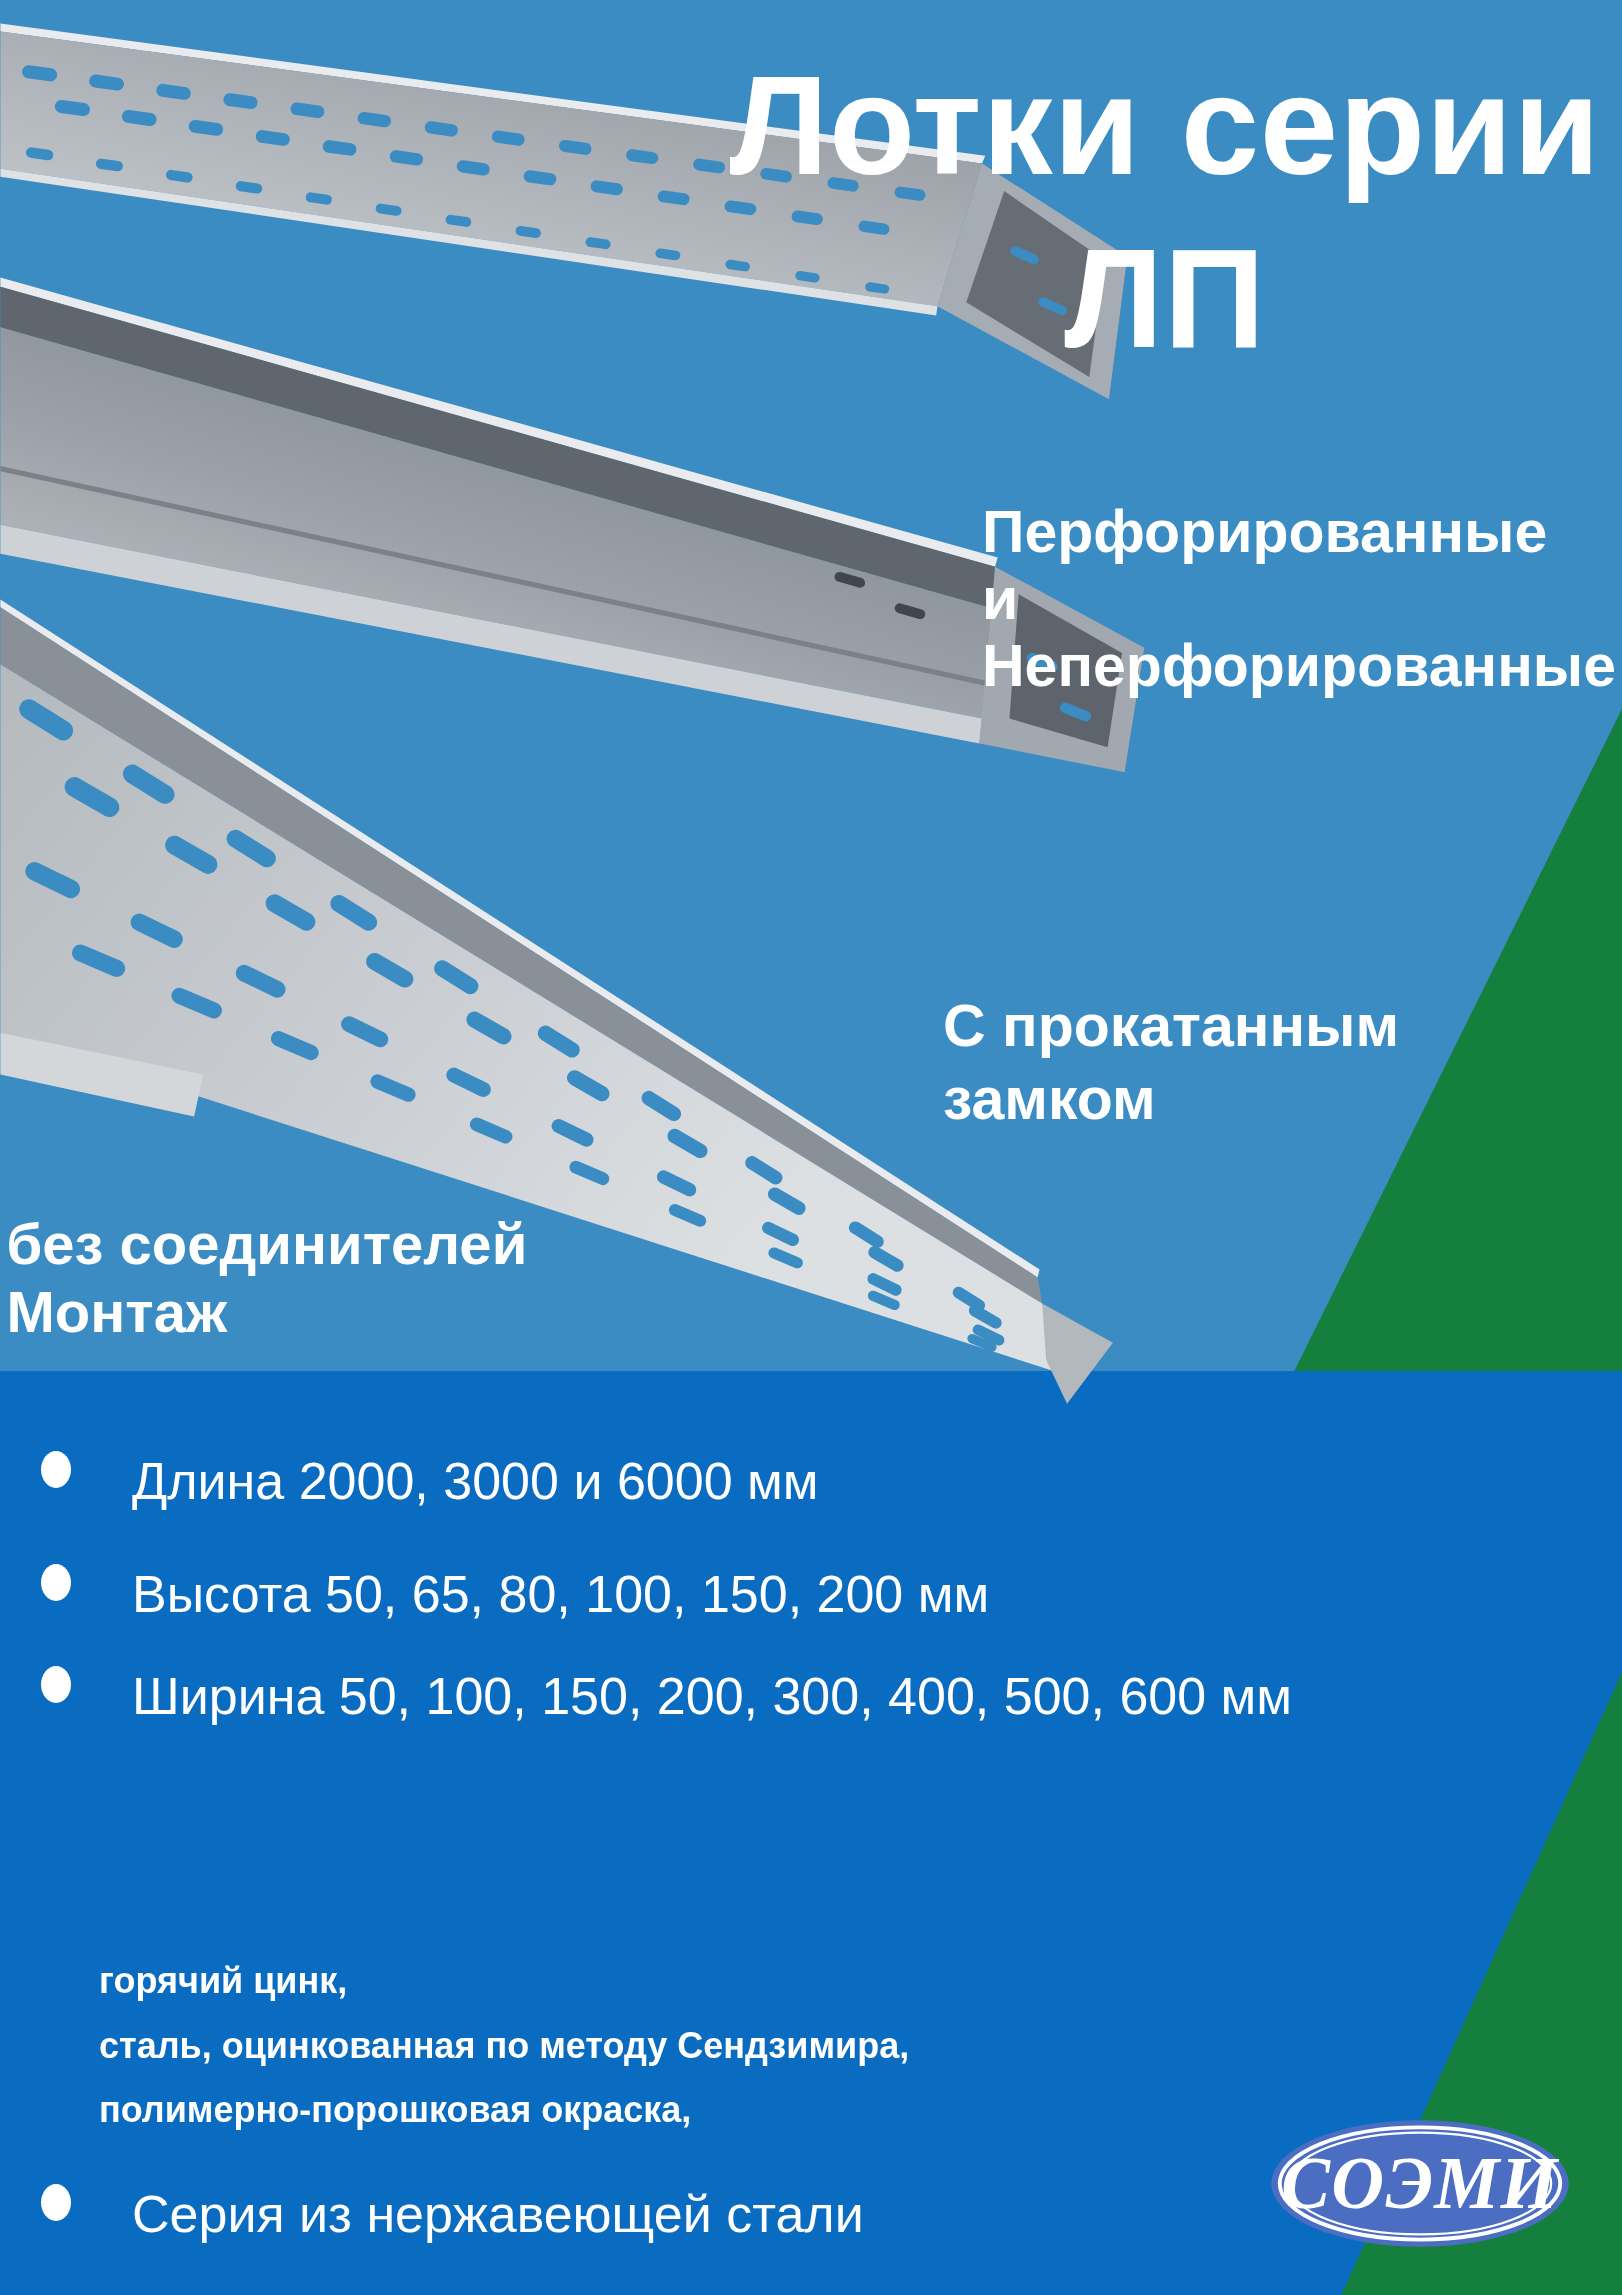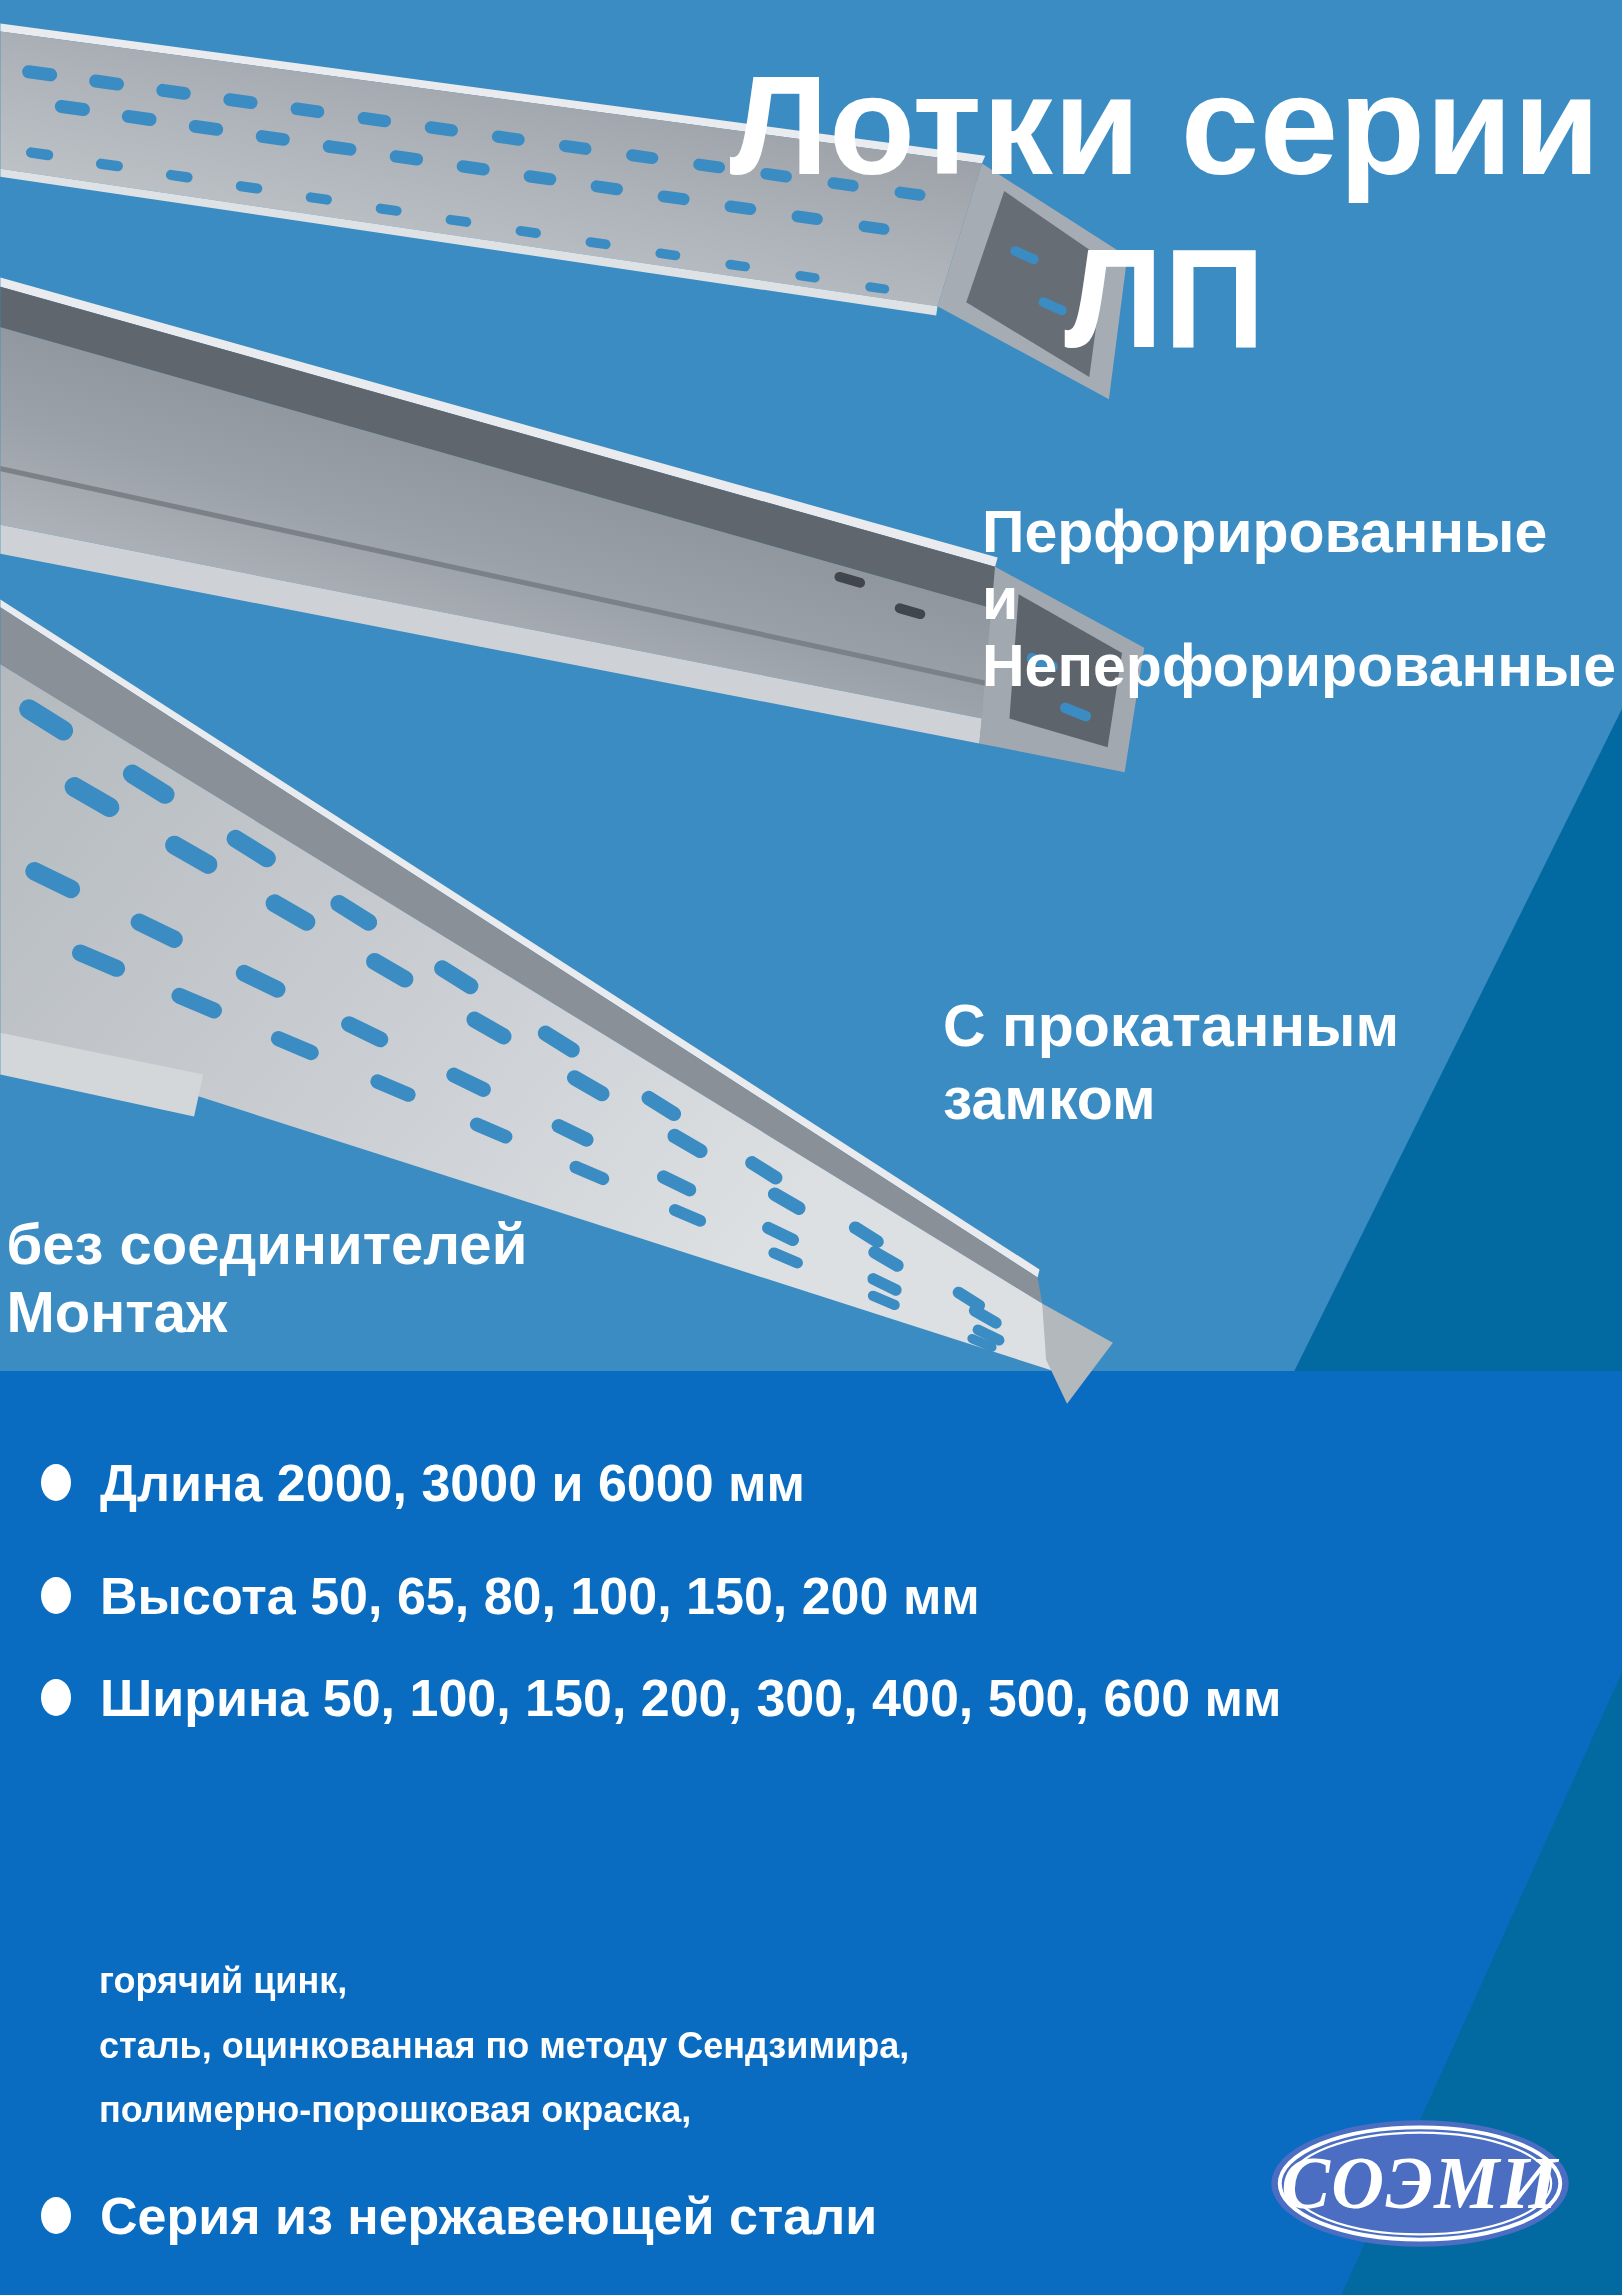--- a/index.html
+++ b/index.html
@@ -1,34 +1,34 @@
 <!DOCTYPE html>
 <html style="--top-bg: #3a8cc3; --bottom-bg: #0a6cc0;font-size:10.5px"><head>
 <meta charset="utf-8">
 <style>
   html,body{margin:0;padding:0;background:#ffffff;}
-  #page{position:relative;width:1623px;height:2295px;background:#0369a1;overflow:hidden;
+  #page{position:relative;width:1623px;height:2295px;background:#15803d;overflow:hidden;
         font-family:"Liberation Sans", sans-serif;}
   
   .sec-top{position:absolute;left:0;top:0;width:1623px;height:1371px;background:var(--top-bg,#3a8cc3);
            clip-path:polygon(0 0,100% 0,100% 51.55%,79.75% 100%,0 100%);}
   .sec-bottom{position:absolute;left:0;top:1371px;width:1623px;height:924px;background:var(--bottom-bg,#0a6cc0);
            clip-path:polygon(0 0,100% 0,100% 32.36%,82.65% 100%,0 100%);}
   #art{position:absolute;left:0;top:0;pointer-events:none;}
   
   .title{position:absolute;left:717px;top:39px;width:896px;text-align:center;color:#fff;
          font-size:141px;font-weight:bold;line-height:173px;letter-spacing:0.7px;}
   
   .lbl{position:absolute;color:#fff;font-weight:bold;text-align:left;}
   .lbl-perf{left:982px;top:499px;width:641px;font-size:59px;line-height:67px;}
   .lbl-lock{left:943px;top:990px;width:583px;font-size:59px;line-height:73px;}
   .lbl-mount{left:6.5px;top:1210px;width:589px;font-size:58px;line-height:68px;}
   
-  .feat{position:absolute;left:41px;height:63px;display:flex;align-items:center;color:#fff;
-        font-size:52px;font-weight:bold;white-space:nowrap;}
+  .feat{position:absolute;left:41px;height:63px;display:flex;align-items:flex-start;color:#fff;
+        font-size:52px;font-weight:normal;white-space:nowrap;gap:32px;}
   .feat .dot{width:30px;height:37px;border-radius:50%;background:#fff;margin-right:29px;flex:0 0 auto;}
   .sub{position:absolute;left:99px;height:63px;display:flex;align-items:center;color:#fff;
        font-size:36px;font-weight:bold;white-space:nowrap;text-align:center;}
   
   #logo{position:absolute;left:1263px;top:2115px;}
 </style>
 </head>
 <body>
 
 <div id="page">

